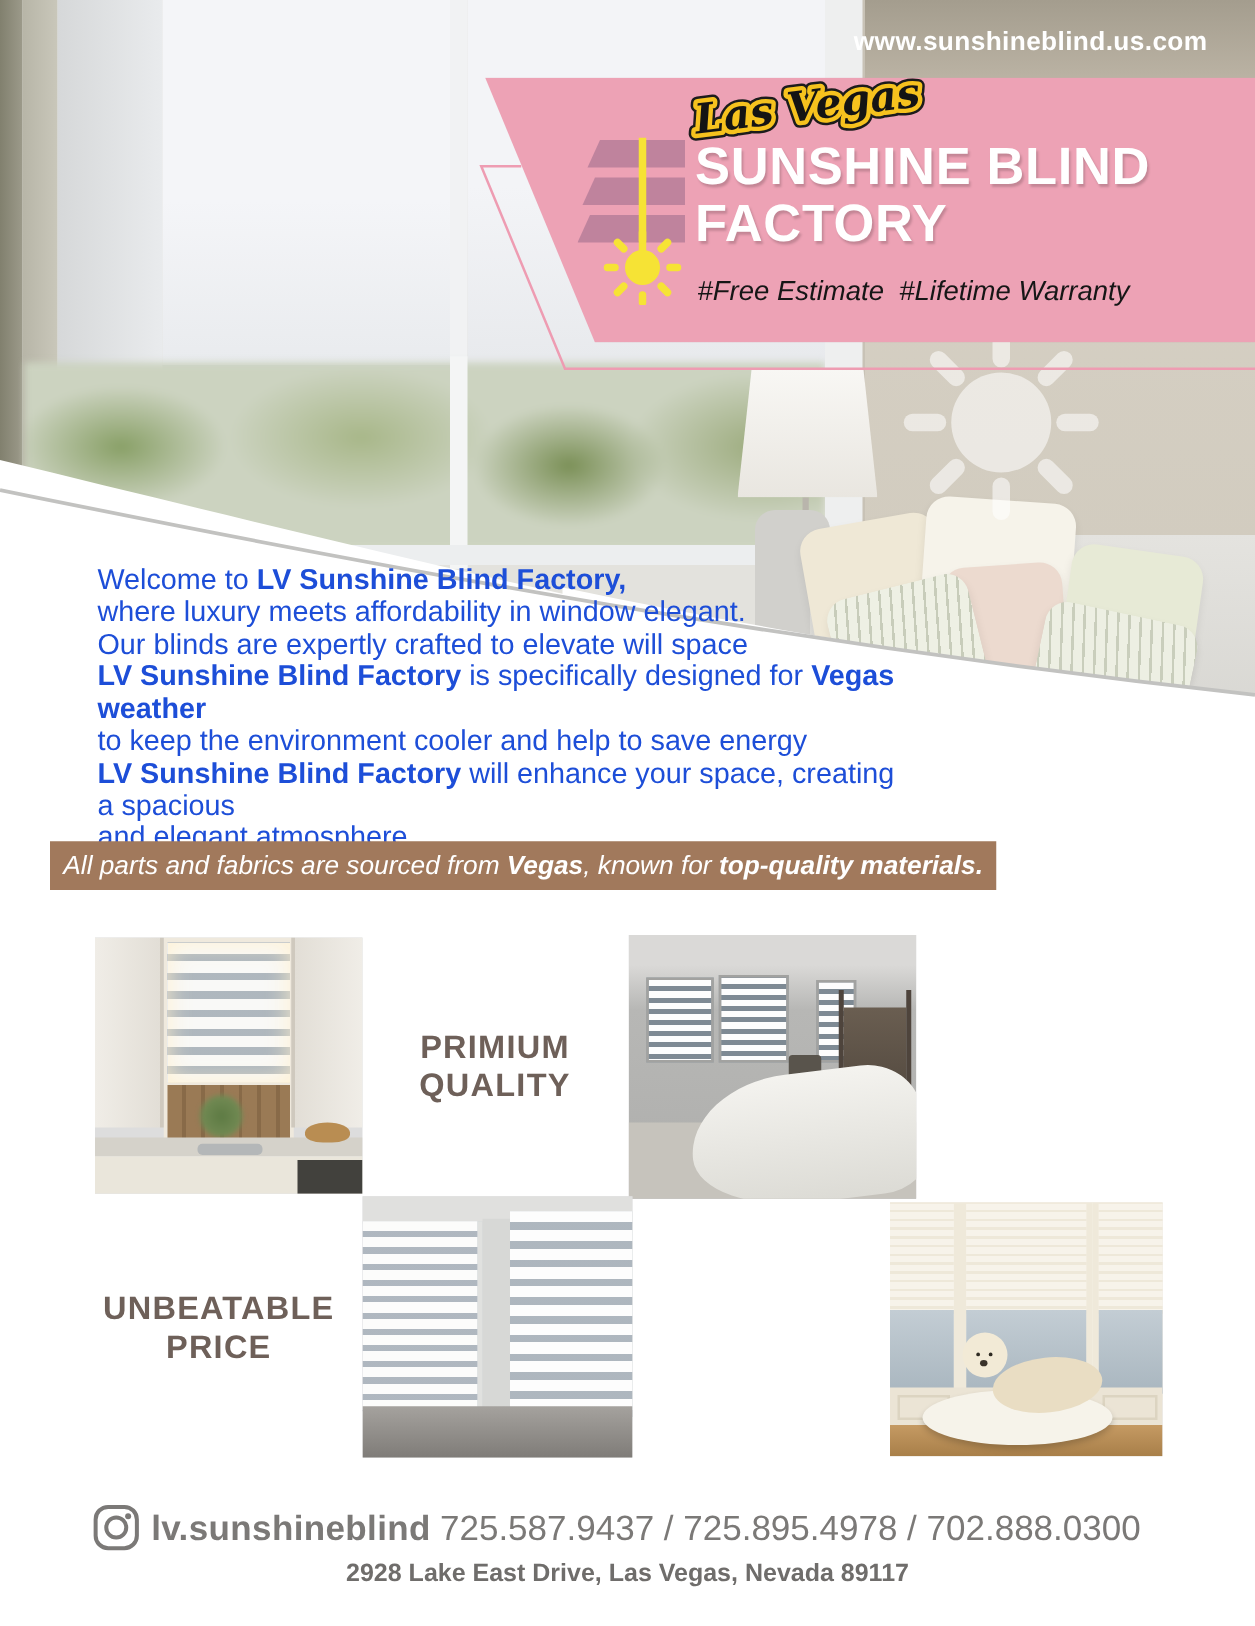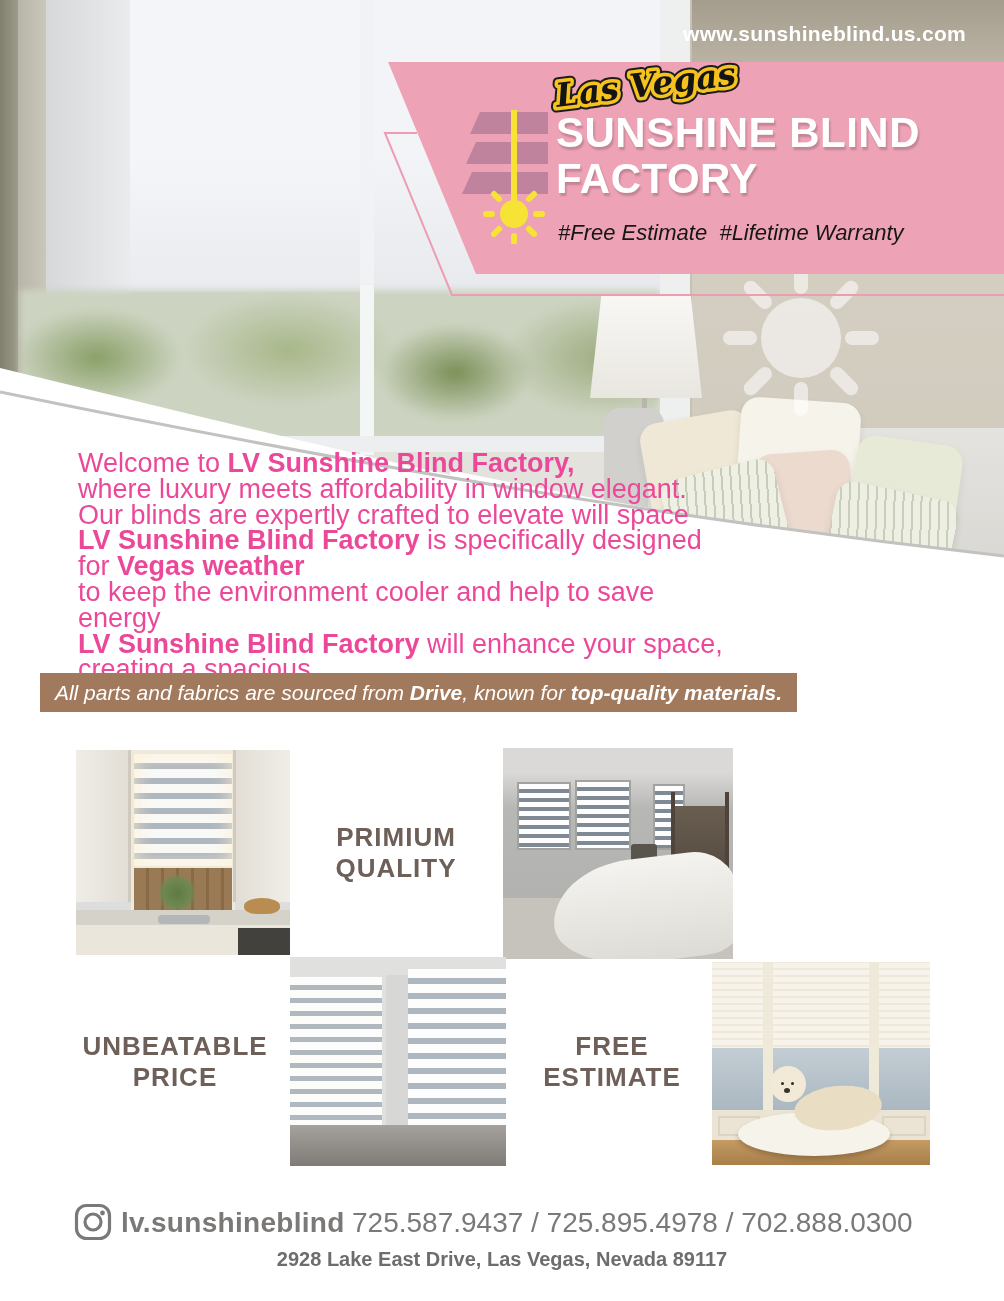--- a/index.html
+++ b/index.html
@@ -49,21 +49,21 @@
     clip-path:polygon(0.5% 0,100% 0,100% 100%,14.7% 100%);
     filter:drop-shadow(0 3px 3px rgba(0,0,0,.15));}
   .website{right:38px;top:22px;color:#fff;font-weight:700;font-size:21px;letter-spacing:.3px;z-index:6;}
   .vegas-script{left:536px;top:54px;width:220px;height:66px;z-index:7;}
   .logo{left:462px;top:110px;width:92px;height:134px;z-index:7;}
   .title{left:556px;top:110px;z-index:7;color:#fff;font-weight:700;font-size:42px;line-height:46px;
     letter-spacing:.5px;text-shadow:1.5px 2.5px 2px rgba(0,0,0,.18);}
   .hashtags{left:558px;top:220px;z-index:7;color:#161616;font-style:italic;font-size:22px;white-space:pre;}
 
   
-  .intro{left:78px;top:451px;width:650px;z-index:6;color:#ec4899;font-size:27px;line-height:25.8px;}
+  .intro{left:78px;top:451px;width:650px;z-index:6;color:#1d4ed8;font-size:23px;line-height:25.8px;}
   .intro b{font-weight:700;}
 
   
   .quality-banner{left:40px;top:673px;width:757px;height:39px;background:#a1795c;color:#fff;
     font-style:italic;font-size:21px;line-height:39px;text-align:center;z-index:6;}
   .quality-banner b{font-weight:700;}
 
   
   .feature-label{display:flex;align-items:center;justify-content:center;text-align:center;
     color:#6e6059;font-weight:700;font-size:26px;line-height:31px;letter-spacing:1px;}
@@ -229,21 +229,21 @@
     <div><span>Welcome to </span><b>LV Sunshine Blind Factory,</b></div>
     <div><span>where luxury meets affordability in window elegant.</span></div>
     <div><span>Our blinds are expertly crafted to elevate will space</span></div>
     <div><b>LV Sunshine Blind Factory</b><span> is specifically designed for </span><b>Vegas weather</b></div>
     <div><span>to keep the environment cooler and help to save energy</span></div>
     <div><b>LV Sunshine Blind Factory</b><span> will enhance your space, creating a spacious</span></div>
     <div><span>and elegant atmosphere.</span></div>
   </div>
 
   <div class="abs quality-banner">
-    <span>All parts and fabrics are sourced from </span><b>Drive</b><span>, known for </span><b>top-quality materials.</b>
+    <span>All parts and fabrics are sourced from </span><b>Vegas</b><span>, known for </span><b>top-quality materials.</b>
   </div>
 
   <div class="abs photo" style="left:76px;top:750px;width:214px;height:205px;">
     <div class="k-window"></div>
     <div class="k-blind"></div>
     <div class="k-fence"></div>
     <div class="k-plant"></div>
     <div class="k-cab-l"></div>
     <div class="k-cab-r"></div>
     <div class="k-counter"></div>
@@ -282,26 +282,20 @@
   </div>
 
   <div class="abs photo" style="left:290px;top:957px;width:216px;height:209px;">
     <div class="r-ceiling"></div>
     <div class="r-zebra-l"></div>
     <div class="r-corner"></div>
     <div class="r-zebra-r"></div>
     <div class="r-floor"></div>
   </div>
 
-  <div class="abs feature-label" style="left:506px;top:959px;width:212px;height:206px;">
-    <div>
-        <div>FREE</div>
-        <div>ESTIMATE</div>
-      </div>
-  </div>
 
   <div class="abs photo" style="left:712px;top:962px;width:218px;height:203px;">
     <div class="d-bg"></div>
     <div class="d-win d-wl">
         <div class="d-shade"></div>
         <div class="d-glass"></div>
       </div>
     <div class="d-win d-wc">
         <div class="d-shade"></div>
         <div class="d-glass"></div>

